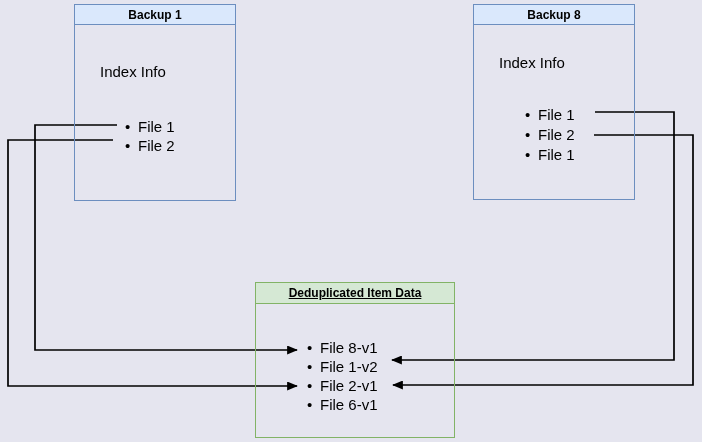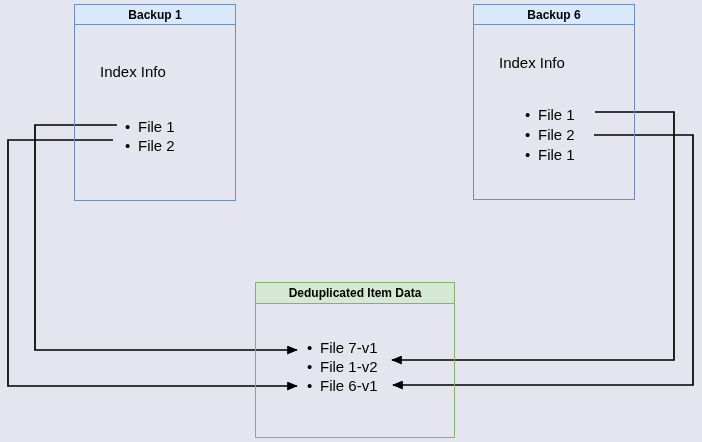--- a/index.html
+++ b/index.html
@@ -29,21 +29,21 @@
     text-align: center;
     font-weight: bold;
     font-size: 12px;
     border-bottom: 1px solid;
     border-color: inherit;
     box-sizing: border-box;
   }
   .box.blue   { border-color: #6c8ebf; }
   .box.blue .box-header  { background: #dae8fc; border-bottom-color: #6c8ebf; }
   .box.green  { border-color: #82b366; }
-  .box.green .box-header { background: #d5e8d4; border-bottom-color: #82b366; }
+  .box.green .box-header { background: #d5e8d4; border-bottom-color: #82b366; text-decoration: underline; }
 
   .subtitle {
     position: absolute;
     font-size: 15px;
     white-space: nowrap;
   }
   .list { position: absolute; }
   .row {
     display: flex;
     align-items: center;
@@ -97,21 +97,21 @@
         <span>File 1</span>
       </div>
       <div class="row">
         <span class="bullet"></span>
         <span>File 2</span>
       </div>
     </div>
   </div>
 
   <div class="box blue" id="backup2">
-    <div class="box-header">Backup 6</div>
+    <div class="box-header">Backup 8</div>
     <div class="subtitle">Index Info</div>
     <div class="list">
       <div class="row">
         <span class="bullet"></span>
         <span>File 1</span>
       </div>
       <div class="row">
         <span class="bullet"></span>
         <span>File 2</span>
       </div>
@@ -120,25 +120,29 @@
         <span>File 1</span>
       </div>
     </div>
   </div>
 
   <div class="box green" id="dedup">
     <div class="box-header" style="height:21px;line-height:21px;">Deduplicated Item Data</div>
     <div class="list">
       <div class="row">
         <span class="bullet"></span>
-        <span>File 7-v1</span>
+        <span>File 8-v1</span>
       </div>
       <div class="row">
         <span class="bullet"></span>
         <span>File 1-v2</span>
+      </div>
+      <div class="row">
+        <span class="bullet"></span>
+        <span>File 2-v1</span>
       </div>
       <div class="row">
         <span class="bullet"></span>
         <span>File 6-v1</span>
       </div>
     </div>
   </div>
 
 </div>
 

